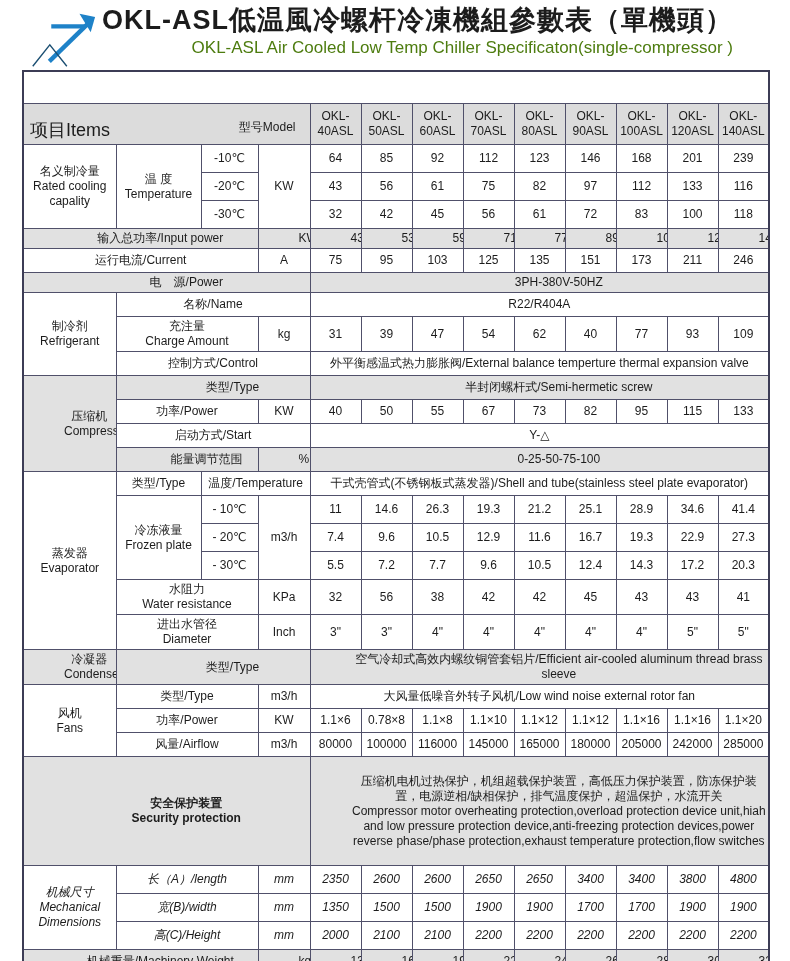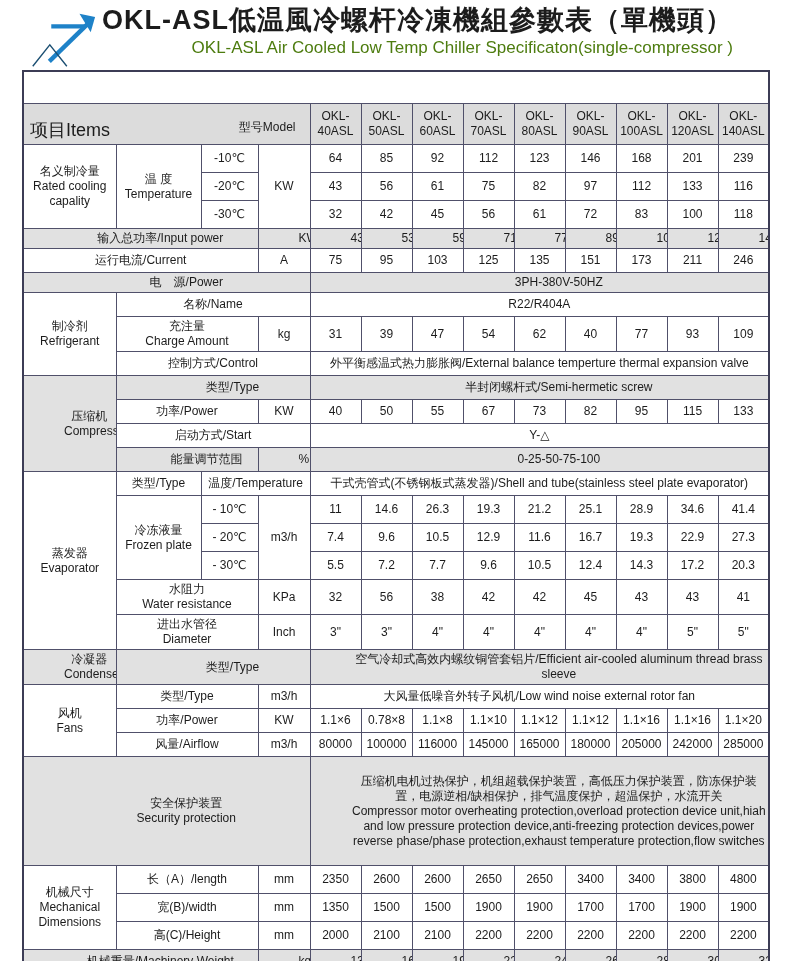--- a/index.html
+++ b/index.html
@@ -53,22 +53,22 @@
       linear-gradient(to bottom right,
         rgba(0,0,0,0) calc(50% - 1px),
         #50506a calc(50% - 1px),
         #50506a calc(50% + 0px),
         rgba(0,0,0,0) calc(50% + 0px)),
       #dcdcdc;
   }
   td.diag .tl{position:absolute;left:6px;bottom:3px;font-size:18px;}
   td.diag .tr{position:absolute;right:14px;top:16px;font-size:12px;}
   td.left{text-align:left;padding:4px 7px;line-height:1.5;margin-top:24px;}
-  td.secbig{height:104px;}
-  tr.mh td{height:23px;}
+  td.secbig{height:104px;font-weight:bold;}
+  tr.mh td{height:23px;font-style:italic;}
   tr.wrow td{height:19px;}
 </style>
 </head>
 <body>
 
 <div class="page">
 
   <div class="masthead">
     <div class="logo">
       <svg width="74" height="58" viewBox="0 0 76 58">

